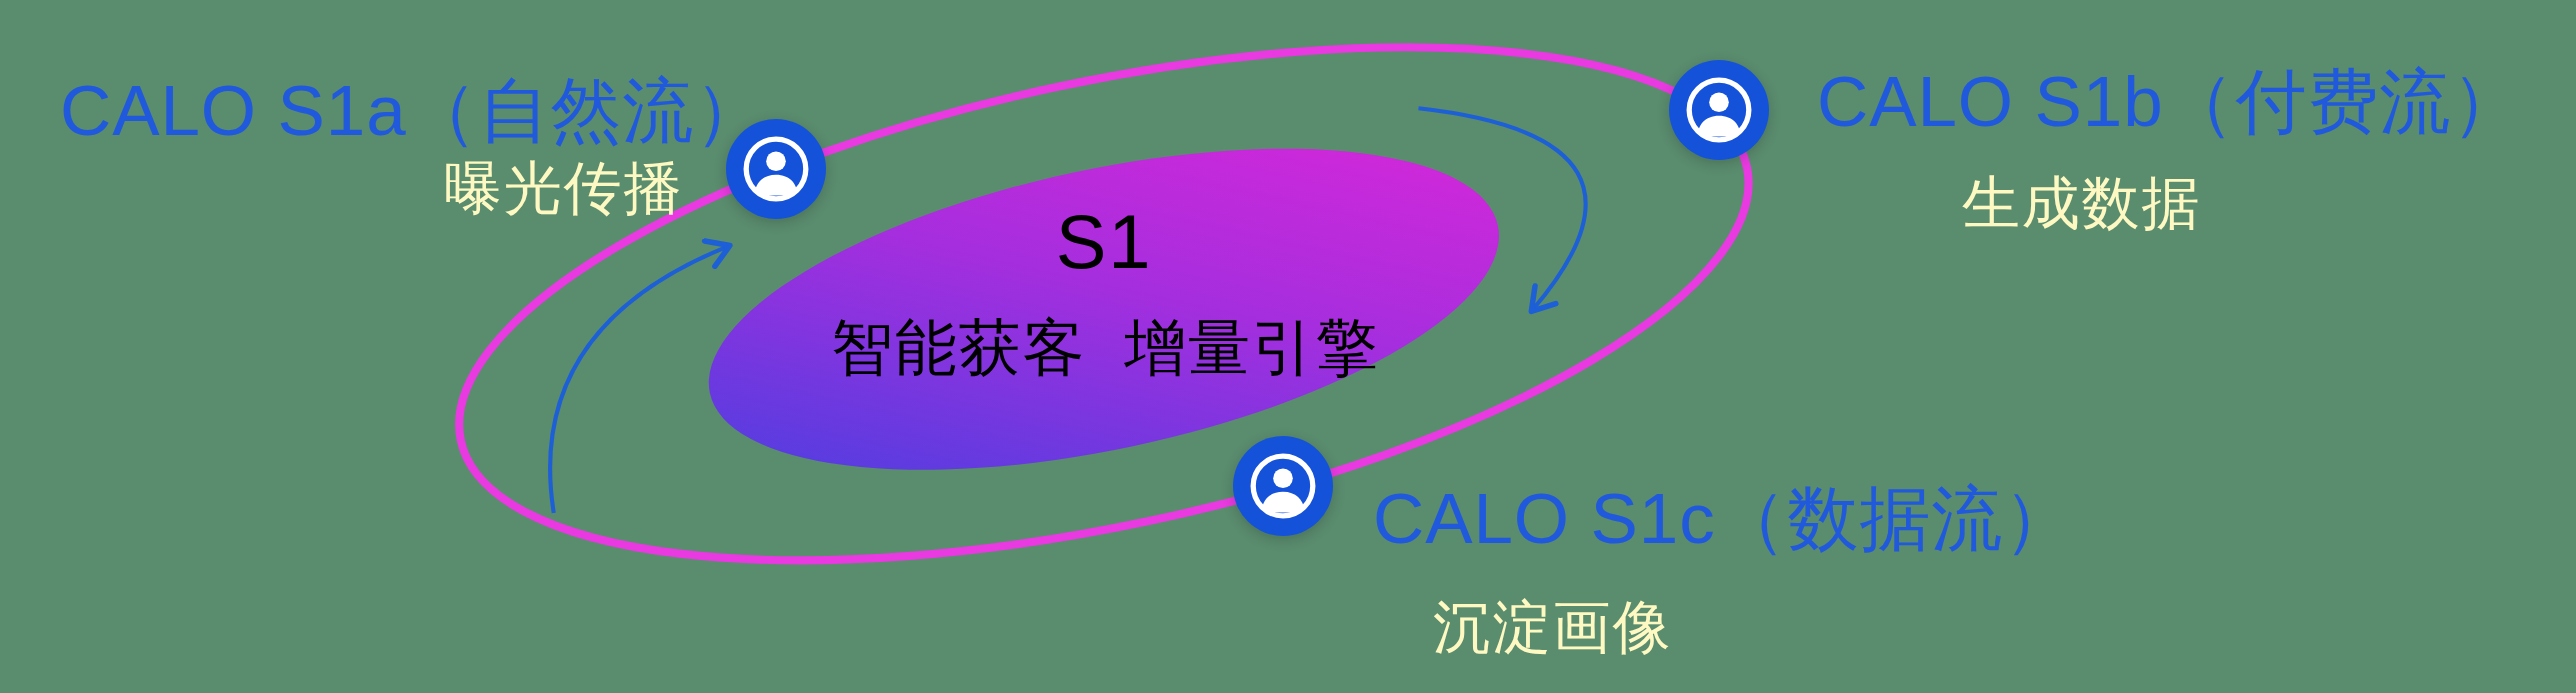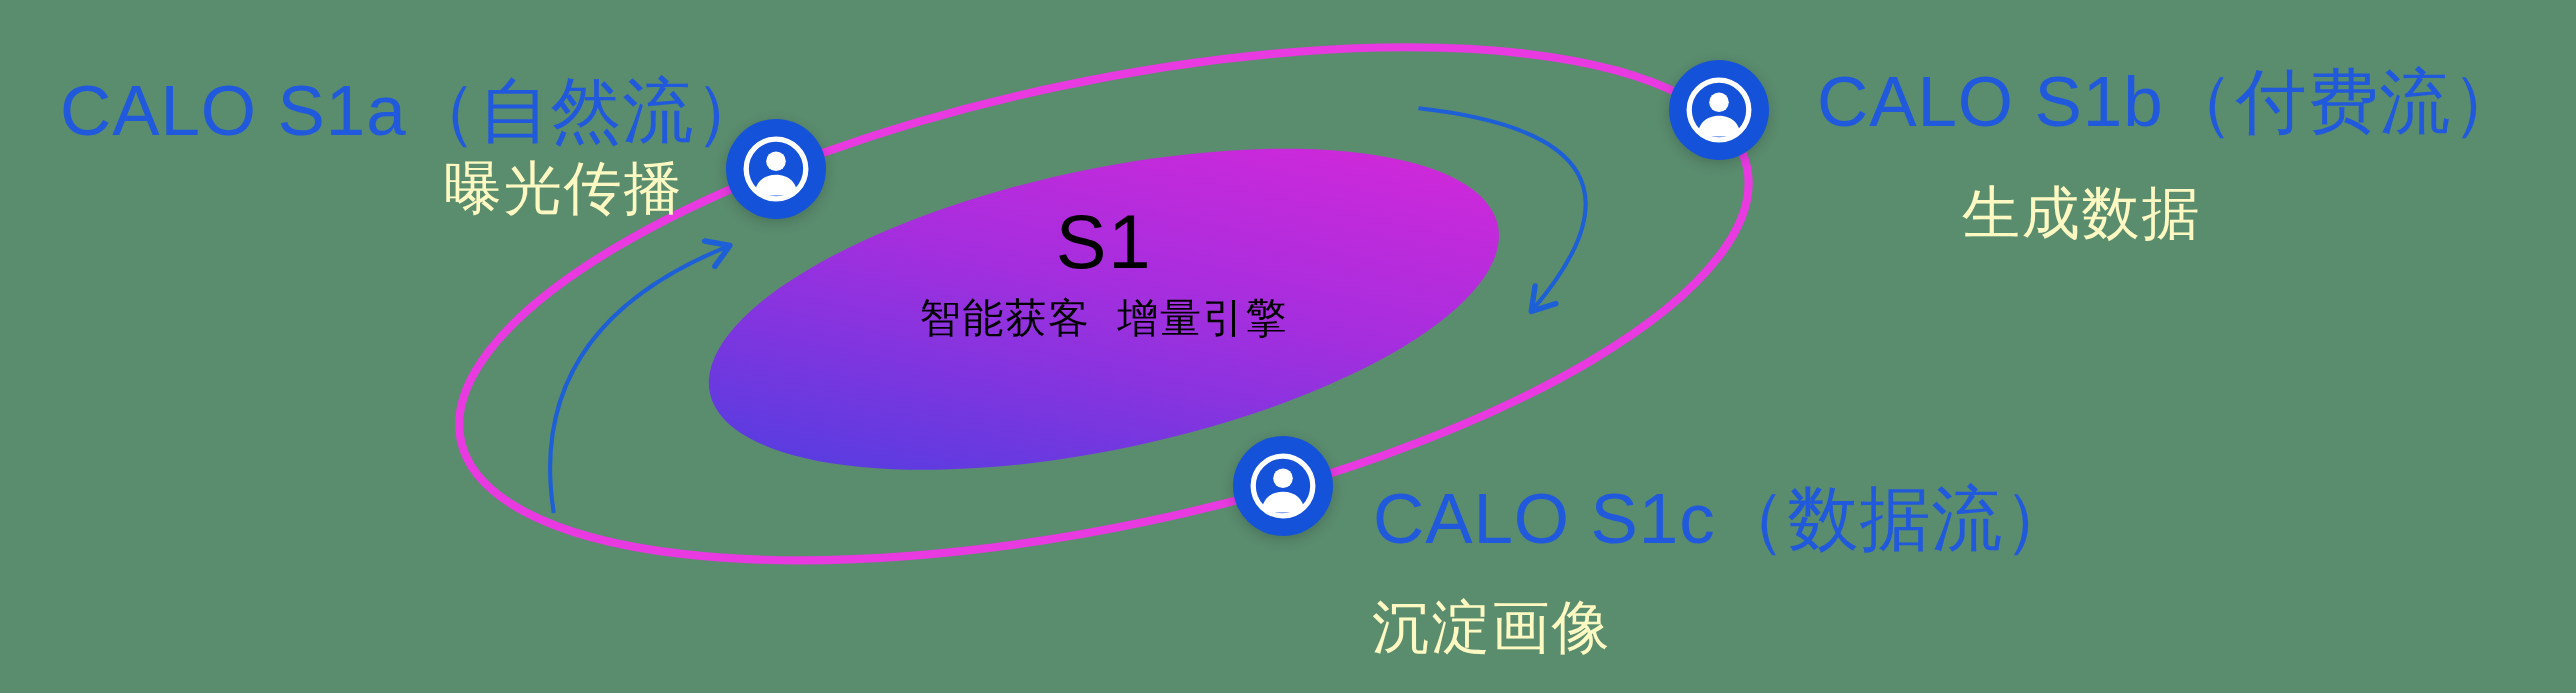--- a/index.html
+++ b/index.html
@@ -29,21 +29,21 @@
   .node svg { display: block; }
 
   .center-text {
     position: absolute;
     left: 831px; top: 204px;
     width: 546px;
     text-align: center;
     color: #000000;
   }
   .center-title { font-size: 76px; font-weight: 500; line-height: 1; letter-spacing: 1.8px; }
-  .center-sub   { font-size: 41px; font-weight: 400; margin-top: 11px; white-space: pre; letter-spacing: 1.8px; }
+  .center-sub   { font-size: 62px; font-weight: 400; margin-top: 26px; white-space: pre; letter-spacing: 1.8px; }
 </style>
 </head>
 <body>
 
 <div class="stage">
 
   <svg class="layer" width="2576" height="694" viewBox="0 0 2833 763">
     <defs>
       <linearGradient id="coreGrad" x1="0%" y1="88%" x2="100%" y2="12%">
         <stop offset="0%" stop-color="#4a3fe0"></stop>
@@ -111,19 +111,19 @@
         <circle cx="24" cy="20.2" r="4.8" fill="#ffffff"></circle>
         <path d="M24 26.8 c-6.8 0 -10.5 4.6 -10.5 10.2 h21 c0 -5.6 -3.7 -10.2 -10.5 -10.2 z" fill="#ffffff"></path>
       </g>
     </svg>
   </div>
 
   <div class="label title-label" style="left:60px; top:40px;margin-top:32px;">CALO S1a（自然流）</div>
   <div class="label sub-label" style="left:444px; top:156px;">曝光传播</div>
 
   <div class="label title-label" style="left:1817px; top:63px;">CALO S1b（付费流）</div>
-  <div class="label sub-label" style="left:1962px; top:181px;">生成数据</div>
+  <div class="label sub-label" style="left:1962px; top:171px;">生成数据</div>
 
   <div class="label title-label" style="left:1373px; top:480px;">CALO S1c（数据流）</div>
-  <div class="label sub-label" style="left:1372px; top:595px;">沉淀画像</div>
+  <div class="label sub-label" style="left:1433px; top:595px;">沉淀画像</div>
 
 </div>
 
 
 </body></html>

